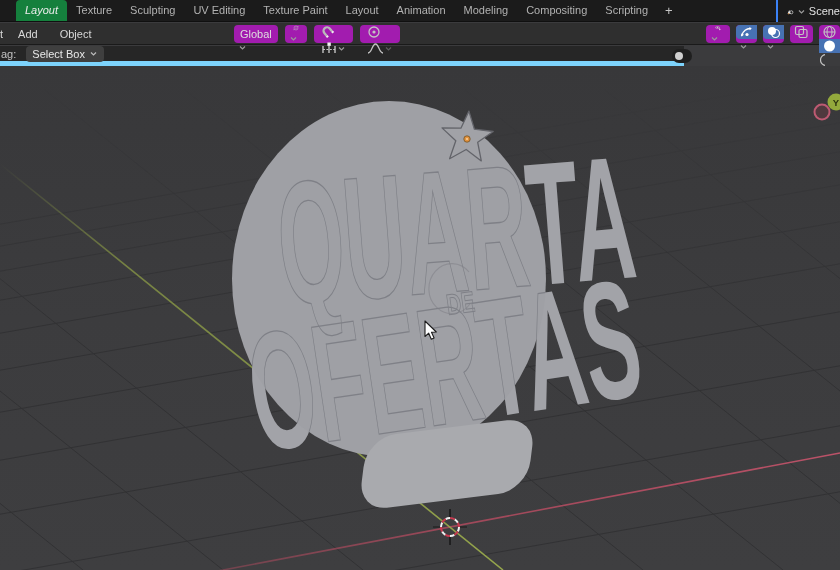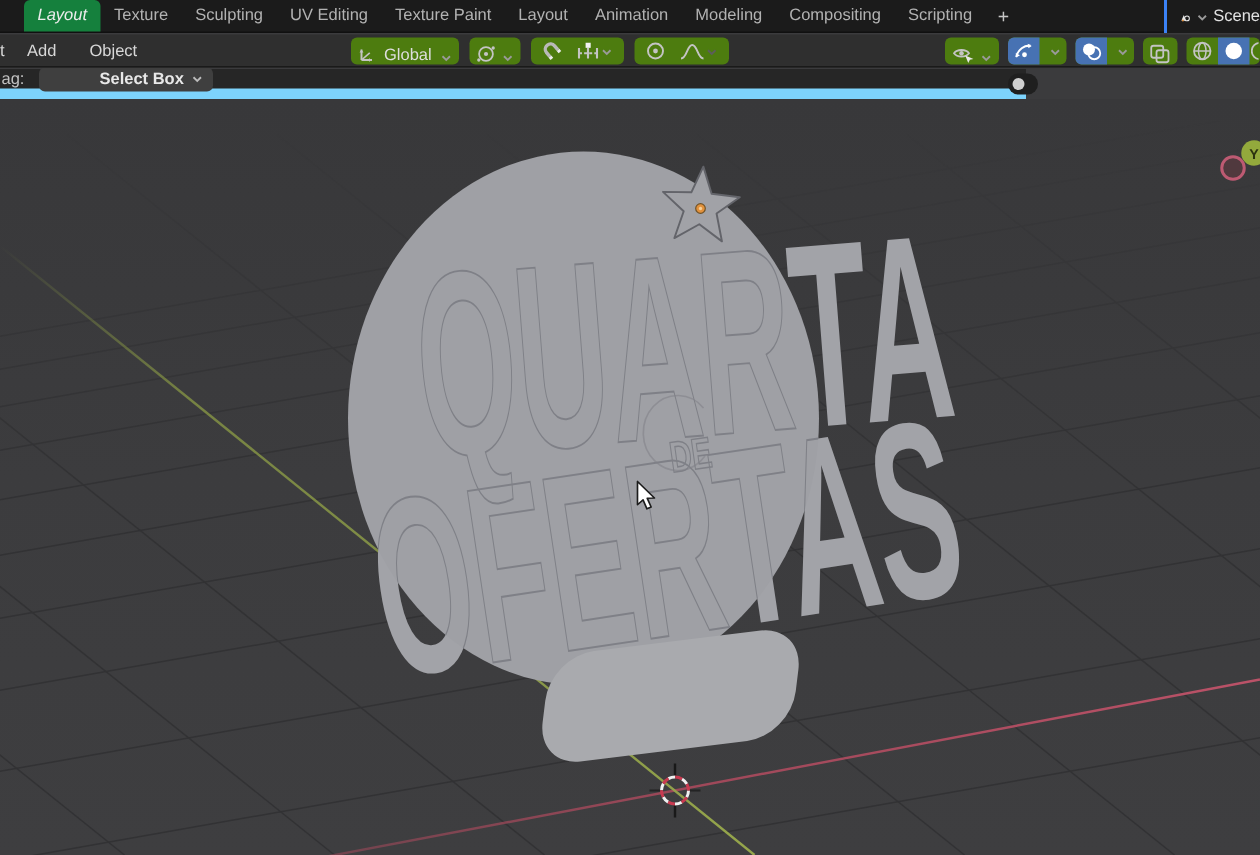--- a/index.html
+++ b/index.html
@@ -23,38 +23,38 @@
 
   
   .vheader { position:absolute; top:23px; left:0; width:840px; height:22px;
              background:#2f2f2f; border-bottom:1px solid #1a1a1a; z-index:29; }
   .menus { position:absolute; left:0; top:0; height:22px; display:flex;
            align-items:center; gap:0; }
   .menu-item { font-size:11px; color:#d8d8d8; padding:0 11px; }
   .menu-item.cut { padding:0 4px 0 0; }
   .center-tools { position:absolute; left:234px; top:2px; height:18px;
                   display:flex; align-items:center; gap:7px; }
-  .pill { background:#4d7c0f; border-radius:4px; height:18px; display:flex;
-          align-items:flex-end; padding:0 4px; gap:3px; }
+  .pill { background:#a21caf; border-radius:4px; height:18px; display:flex;
+          align-items:flex-start; padding:0 4px; gap:3px;flex-direction:column; }
   .pill .lbl { font-size:11px; color:#dedede; padding:0 2px; }
   .seg { height:18px; display:flex; align-items:center; padding:0 3px; }
   .seg.blue { background:#4772b3; border-radius:4px 0 0 4px; }
   .seg.blue2 { background:#4772b3; border-radius:4px; }
   .right-tools { position:absolute; right:0; top:2px; height:18px; display:flex;
                  align-items:center; gap:6px; }
   .chev { width:9px; height:9px; flex:0 0 auto; }
 
   
   .tsettings { position:absolute; top:46px; left:0; width:684px; height:20px;
-               background:#262626; border-bottom:7px solid #7dd3fc; z-index:28;
+               background:#262626; border-bottom:5px solid #7dd3fc; z-index:28;
                display:flex; align-items:center; }
   .drag-label { font-size:11px; color:#c2c2c2; padding-left:1px; }
   .mode-pill { margin-left:10px; background:#3f3f3f; border-radius:4px; height:16px;
                display:flex; align-items:center; gap:4px; padding:0 6px; }
-  .mode-pill .lbl { font-size:11px; color:#e8e8e8; font-weight:bold;margin-left:34px; }
+  .mode-pill .lbl { font-size:11px; color:#e8e8e8; font-weight:normal; }
   .edge-btn { position:absolute; right:-8px; top:3px; width:20px; height:14px;
               background:#1f1f1f; border-radius:7px; display:flex; align-items:center;
               padding-left:3px; }
   .edge-btn .dot { width:8px; height:8px; border-radius:50%; background:#cfcfcf; }
 
   
   .viewport-svg { position:absolute; top:0; left:0; z-index:1; }
 </style>
 </head>
 <body>

